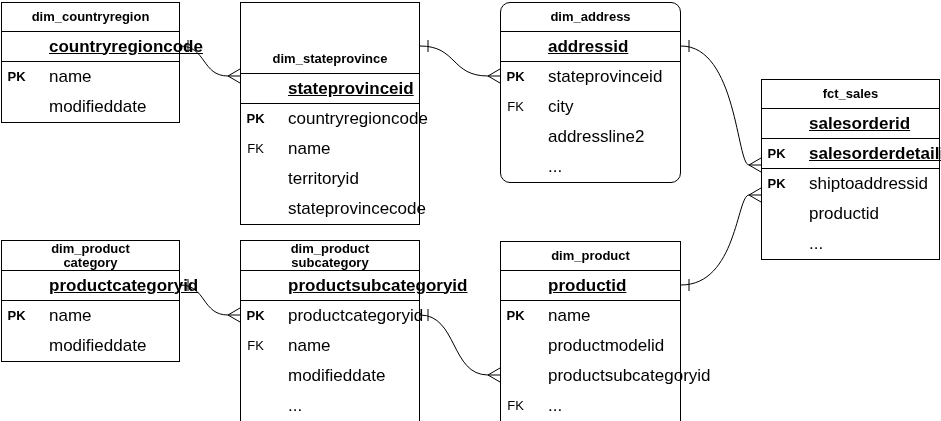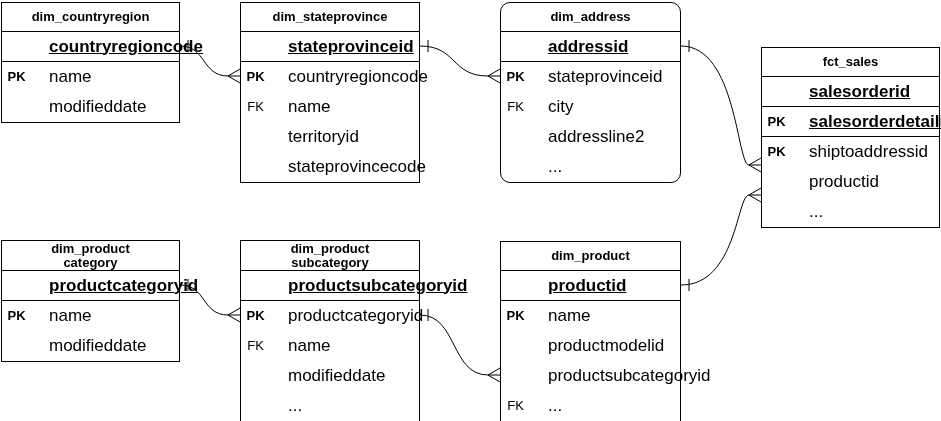--- a/index.html
+++ b/index.html
@@ -91,21 +91,21 @@
       <div class="erow">
         <span class="ekey"></span>
         <span class="elabel">name</span>
       </div>
       <div class="erow">
         <span class="ekey"></span>
         <span class="elabel">modifieddate</span>
       </div>
     </div>
     <div class="entity" style="left: 240px; top: 2px; width: 180px;">
-      <div class="etitle" style="height: 29px;">dim_stateprovince</div>
+      <div class="etitle" style="height: 29px; margin-top: 42px;">dim_stateprovince</div>
       <div class="erow pk">
         <span class="ekey">PK</span>
         <span class="elabel">stateprovinceid</span>
       </div>
       <div class="erow">
         <span class="ekey">FK</span>
         <span class="elabel">countryregioncode</span>
       </div>
       <div class="erow">
         <span class="ekey"></span>
@@ -136,21 +136,21 @@
       </div>
       <div class="erow">
         <span class="ekey"></span>
         <span class="elabel">addressline2</span>
       </div>
       <div class="erow">
         <span class="ekey"></span>
         <span class="elabel">...</span>
       </div>
     </div>
-    <div class="entity" style="left: 761px; top: 47px; width: 179px;">
+    <div class="entity" style="left: 761px; top: 79px; width: 179px;">
       <div class="etitle" style="height: 29px;">fct_sales</div>
       <div class="erow pk">
         <span class="ekey">PK</span>
         <span class="elabel">salesorderid</span>
       </div>
       <div class="erow pk">
         <span class="ekey">PK</span>
         <span class="elabel">salesorderdetailid</span>
       </div>
       <div class="erow">

